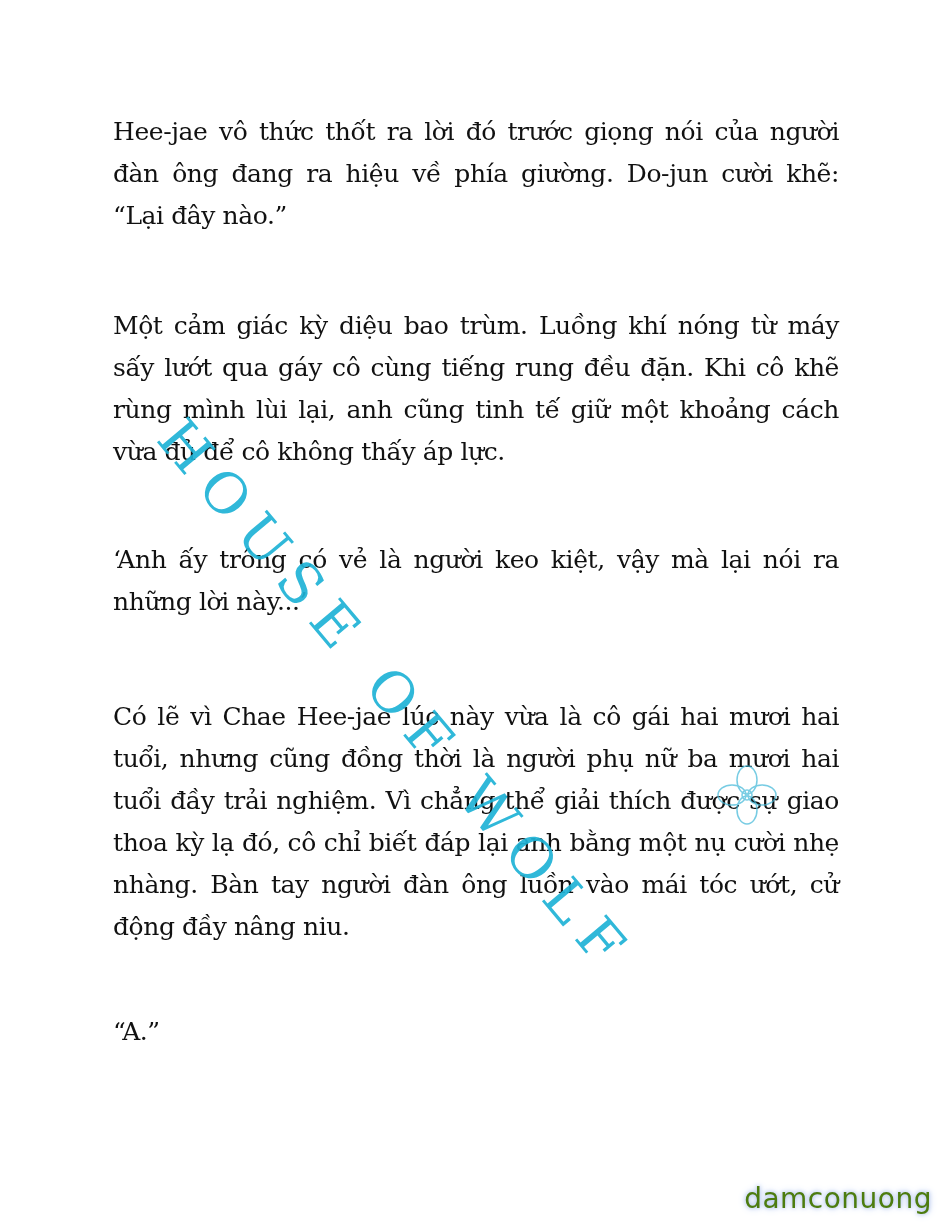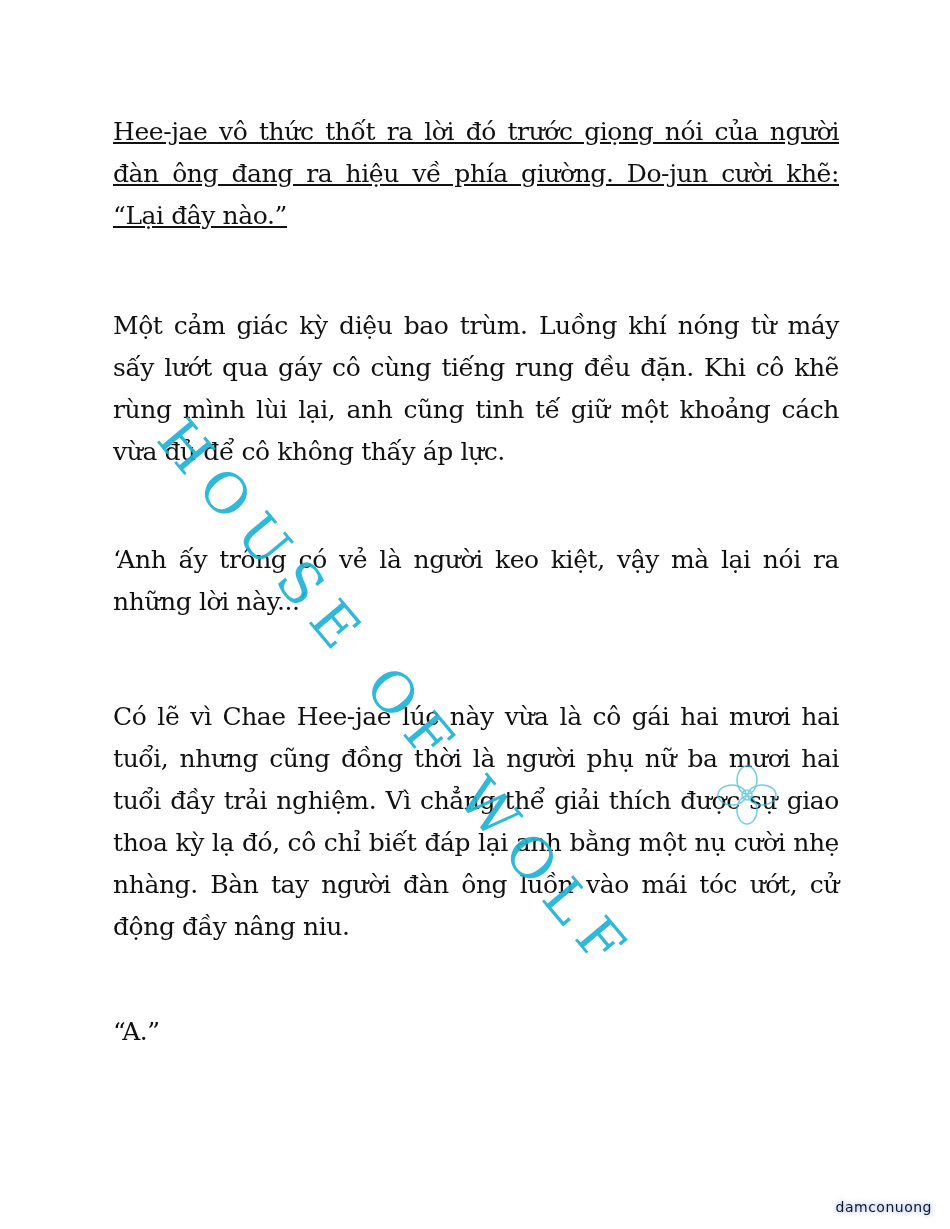--- a/index.html
+++ b/index.html
@@ -9,21 +9,21 @@
       background: #ffffff;
     }
     .para {
       position: absolute; left: 113px; width: 726px;
       font-family: "DejaVu Serif", serif;
       font-size: 25px; line-height: 42px; color: #111111;
       text-align: justify; margin: 0;
       letter-spacing: -0.4px;
     }
     .para.italic { }
-    #p1 { top: 111px; text-decoration: underline; }
+    #p1 { top: 111px; }
     #p2 { top: 305px; }
     #p3 { top: 539px; }
     #p4 { top: 696px; }
     #p5 { top: 1011px; }
 
     .wm {
       position: absolute;
       left: 170px; top: 395px;
       font-family: "DejaVu Serif", serif;
       font-size: 56px; letter-spacing: 14px;
@@ -32,22 +32,22 @@
       transform-origin: left center;
       white-space: nowrap;
       pointer-events: none;
     }
     .flower {
       position: absolute; left: 712px; top: 760px;
       width: 70px; height: 70px; pointer-events: none; opacity: 0.7;
     }
     .site-wm {
       position: absolute; right: 18px; bottom: 14px;
-      font-family: "DejaVu Sans", sans-serif; font-size: 14px;
-      color: #0f172a; letter-spacing: 0.5px;
+      font-family: "DejaVu Sans", sans-serif; font-size: 28px;
+      color: #4d7c0f; letter-spacing: 0.5px;
       text-shadow: 0 0 4px #9fb6e8, 0 0 8px #c7d4f2;
     }
   </style>
 </head>
 <body>
 
 <div class="page">
   <p id="p1" class="para">Hee-jae vô thức thốt ra lời đó trước giọng nói của người đàn ông đang ra hiệu về phía giường. Do-jun cười khẽ: “Lại đây nào.”</p>
   <p id="p2" class="para">Một cảm giác kỳ diệu bao trùm. Luồng khí nóng từ máy sấy lướt qua gáy cô cùng tiếng rung đều đặn. Khi cô khẽ rùng mình lùi lại, anh cũng tinh tế giữ một khoảng cách vừa đủ để cô không thấy áp lực.</p>
   <p id="p3" class="para italic">‘Anh ấy trông có vẻ là người keo kiệt, vậy mà lại nói ra những lời này...’</p>

